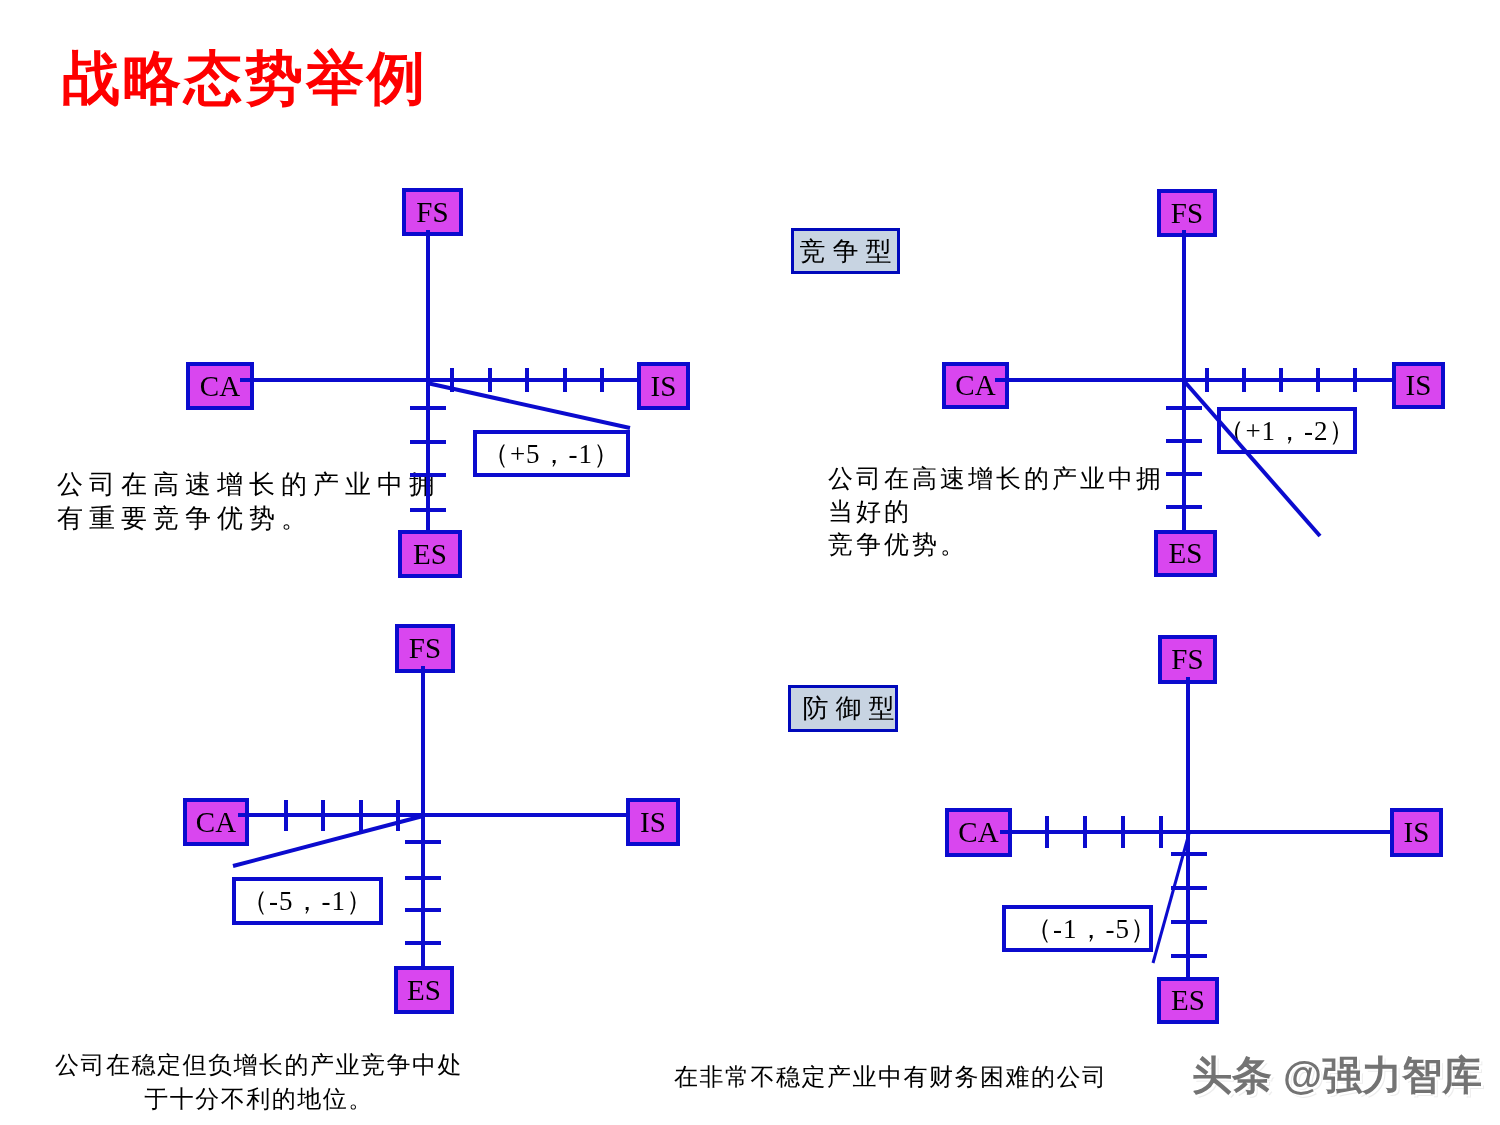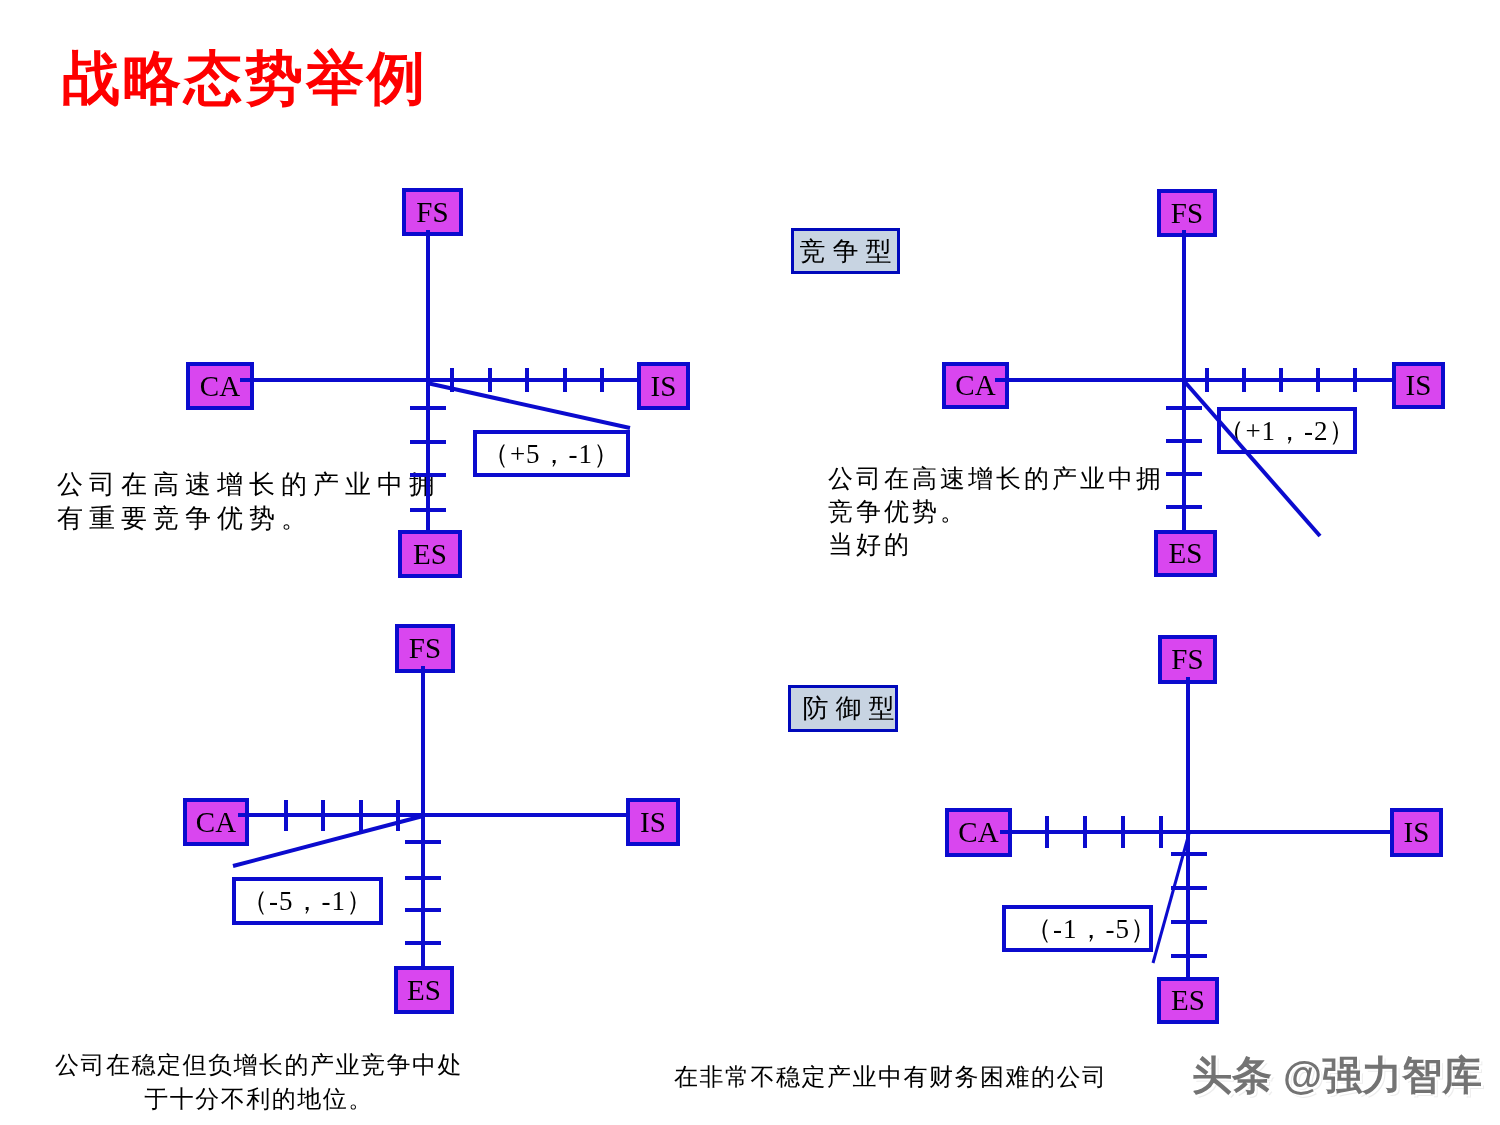--- a/index.html
+++ b/index.html
@@ -65,22 +65,22 @@
     <div>有重要竞争优势。</div>
   </div>
 
   <div class="axis-box" style="left:1157px; top:189px; width:60px; height:48px;">FS</div>
   <div class="axis-box" style="left:942px; top:362px; width:67px; height:47px;">CA</div>
   <div class="axis-box" style="left:1392px; top:362px; width:53px; height:47px;">IS</div>
   <div class="axis-box" style="left:1154px; top:530px; width:63px; height:47px;">ES</div>
   <div class="point-box" style="left:1217px; top:407px; width:140px; height:47px;">（+1，-2）</div>
   <div class="desc" id="desc-tr">
     <div>公司在高速增长的产业中拥</div>
+    <div>当好的</div>
     <div>竞争优势。</div>
-    <div>当好的</div>
   </div>
 
   <div class="axis-box" style="left:395px; top:624px; width:60px; height:49px;">FS</div>
   <div class="axis-box" style="left:183px; top:798px; width:66px; height:48px;">CA</div>
   <div class="axis-box" style="left:626px; top:798px; width:54px; height:48px;">IS</div>
   <div class="axis-box" style="left:394px; top:966px; width:60px; height:48px;">ES</div>
   <div class="point-box" style="left:232px; top:877px; width:151px; height:48px;">（-5，-1）</div>
   <div class="desc" id="desc-bl">
     <div>公司在稳定但负增长的产业竞争中处</div>
     <div>于十分不利的地位。</div>

